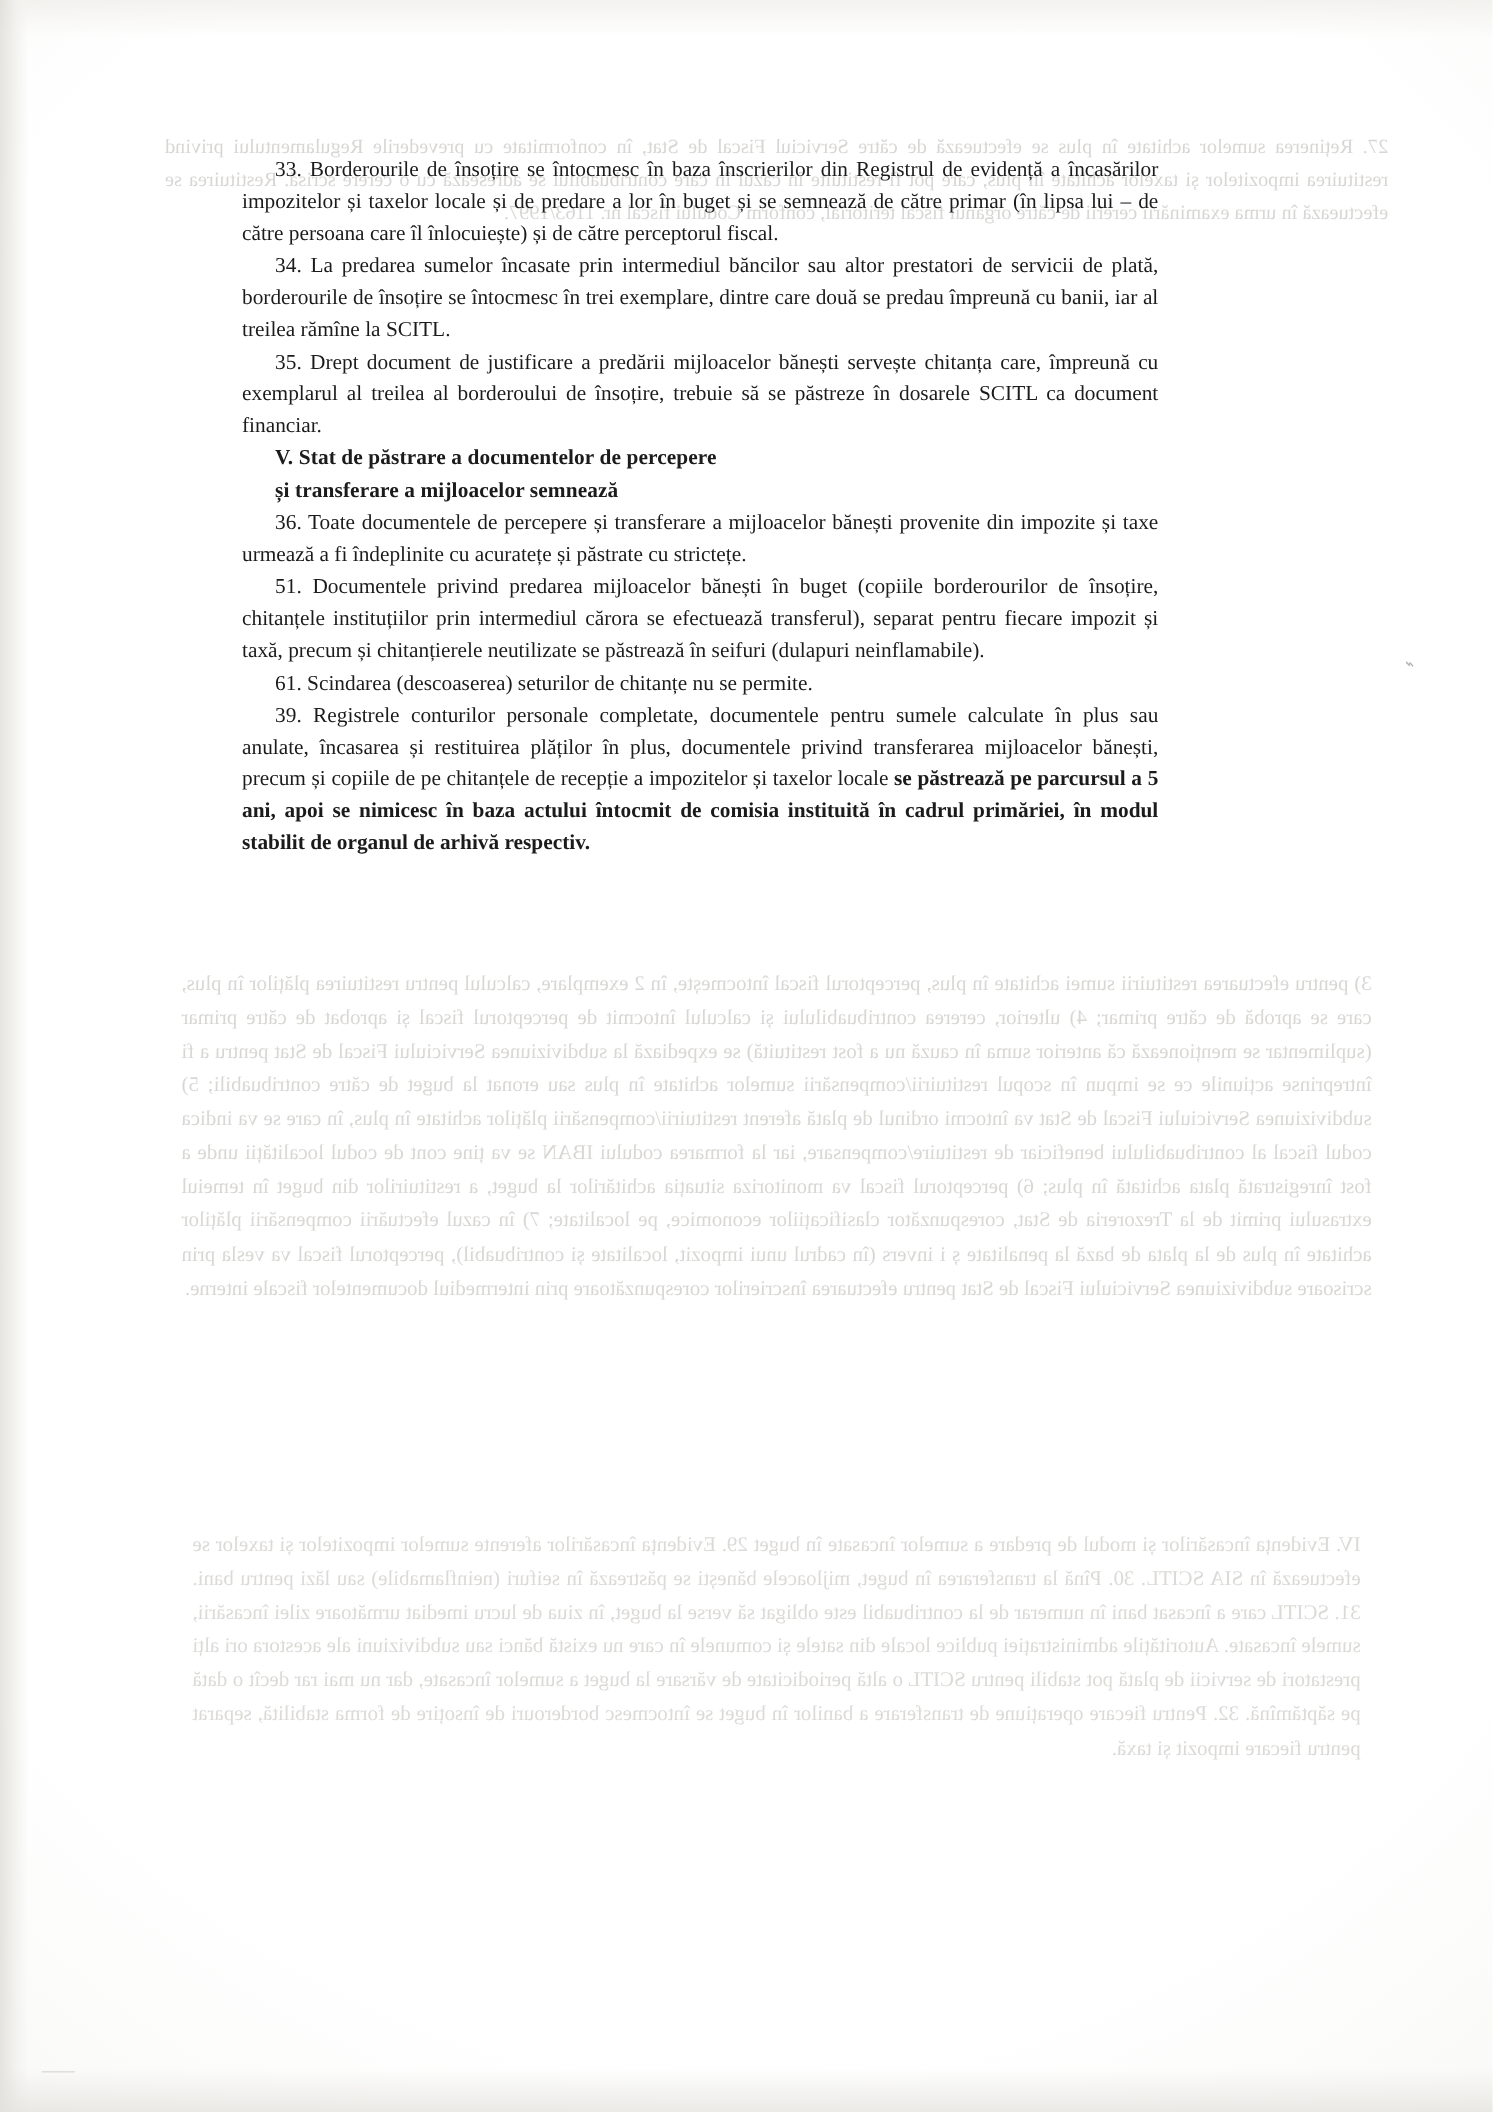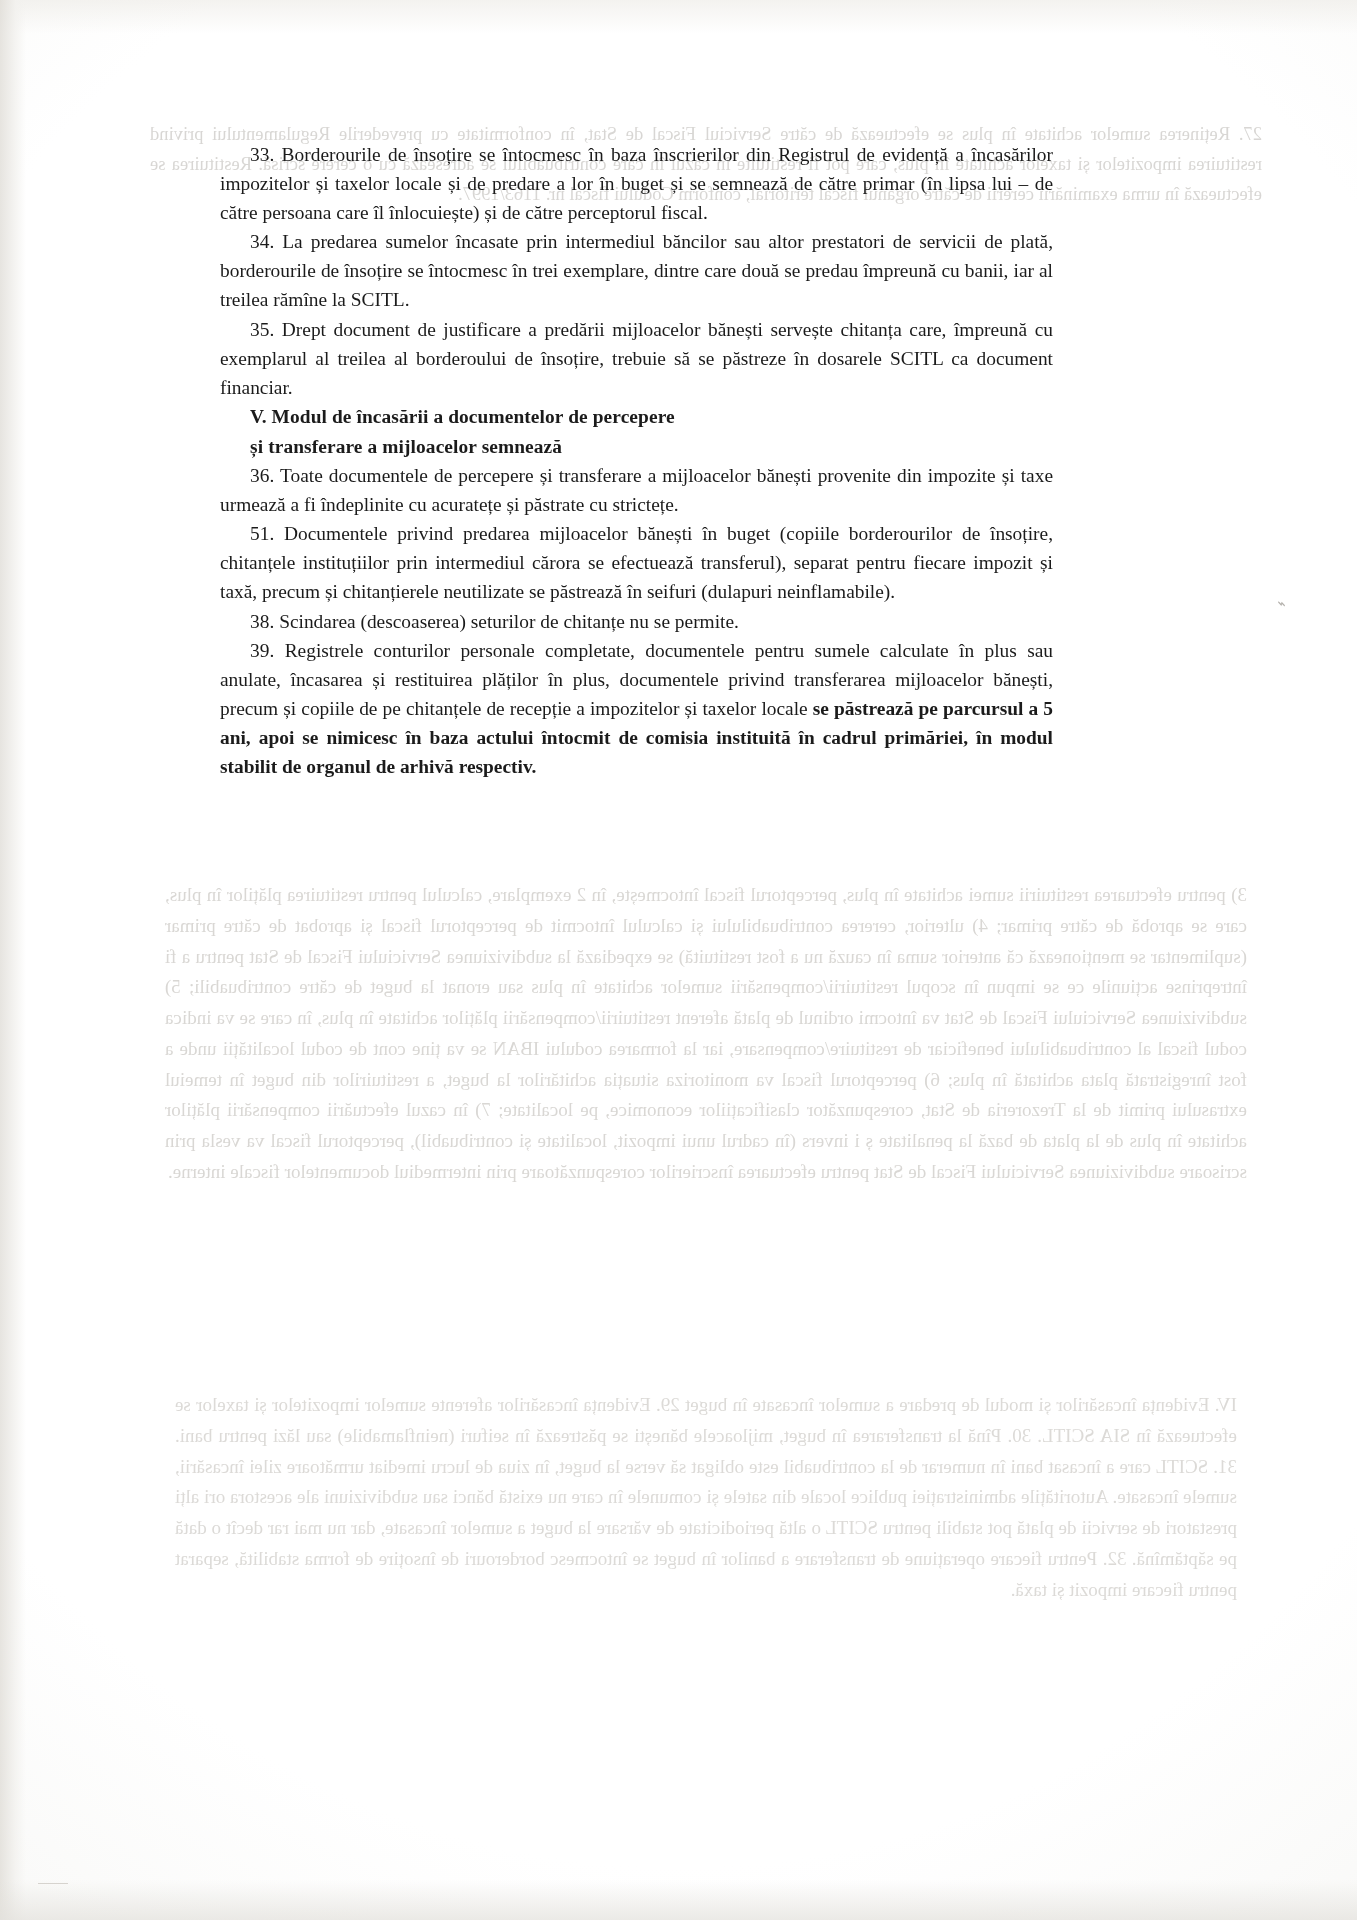--- a/index.html
+++ b/index.html
@@ -143,23 +143,23 @@
 
   <div class="speck">⌁</div>
   <div class="corner-tick"></div>
 
   <div class="content">
 
     <p>33. Borderourile de însoțire se întocmesc în baza înscrierilor din Registrul de evidență a încasărilor impozitelor și taxelor locale și de predare a lor în buget și se semnează de către primar (în lipsa lui – de către persoana care îl înlocuiește) și de către perceptorul fiscal.</p>
     <p>34. La predarea sumelor încasate prin intermediul băncilor sau altor prestatori de servicii de plată, borderourile de însoțire se întocmesc în trei exemplare, dintre care două se predau împreună cu banii, iar al treilea rămîne la SCITL.</p>
     <p>35. Drept document de justificare a predării mijloacelor bănești servește chitanța care, împreună cu exemplarul al treilea al borderoului de însoțire, trebuie să se păstreze în dosarele SCITL ca document financiar.</p>
 
-    <p class="heading">V. Modul de încasării a documentelor de percepere</p>
+    <p class="heading">V. Stat de păstrare a documentelor de percepere</p>
     <p class="heading l2">și transferare a mijloacelor semnează</p>
 
     <p>36. Toate documentele de percepere și transferare a mijloacelor bănești provenite din impozite și taxe urmează a fi îndeplinite cu acuratețe și păstrate cu strictețe.</p>
     <p>51. Documentele privind predarea mijloacelor bănești în buget (copiile borderourilor de însoțire, chitanțele instituțiilor prin intermediul cărora se efectuează transferul), separat pentru fiecare impozit și taxă, precum și chitanțierele neutilizate se păstrează în seifuri (dulapuri neinflamabile).</p>
-    <p>38. Scindarea (descoaserea) seturilor de chitanțe nu se permite.</p>
+    <p>61. Scindarea (descoaserea) seturilor de chitanțe nu se permite.</p>
 
     <p><span>39. Registrele conturilor personale completate, documentele pentru sumele calculate în plus sau anulate, încasarea și restituirea plăților în plus, documentele privind transferarea mijloacelor bănești, precum și copiile de pe chitanțele de recepție a impozitelor și taxelor locale </span><span class="bold">se păstrează pe parcursul a 5 ani, apoi se nimicesc în baza actului întocmit de comisia instituită în cadrul primăriei, în modul stabilit de organul de arhivă respectiv.</span></p>
 
   </div>
 </div>
 
 </body></html>

